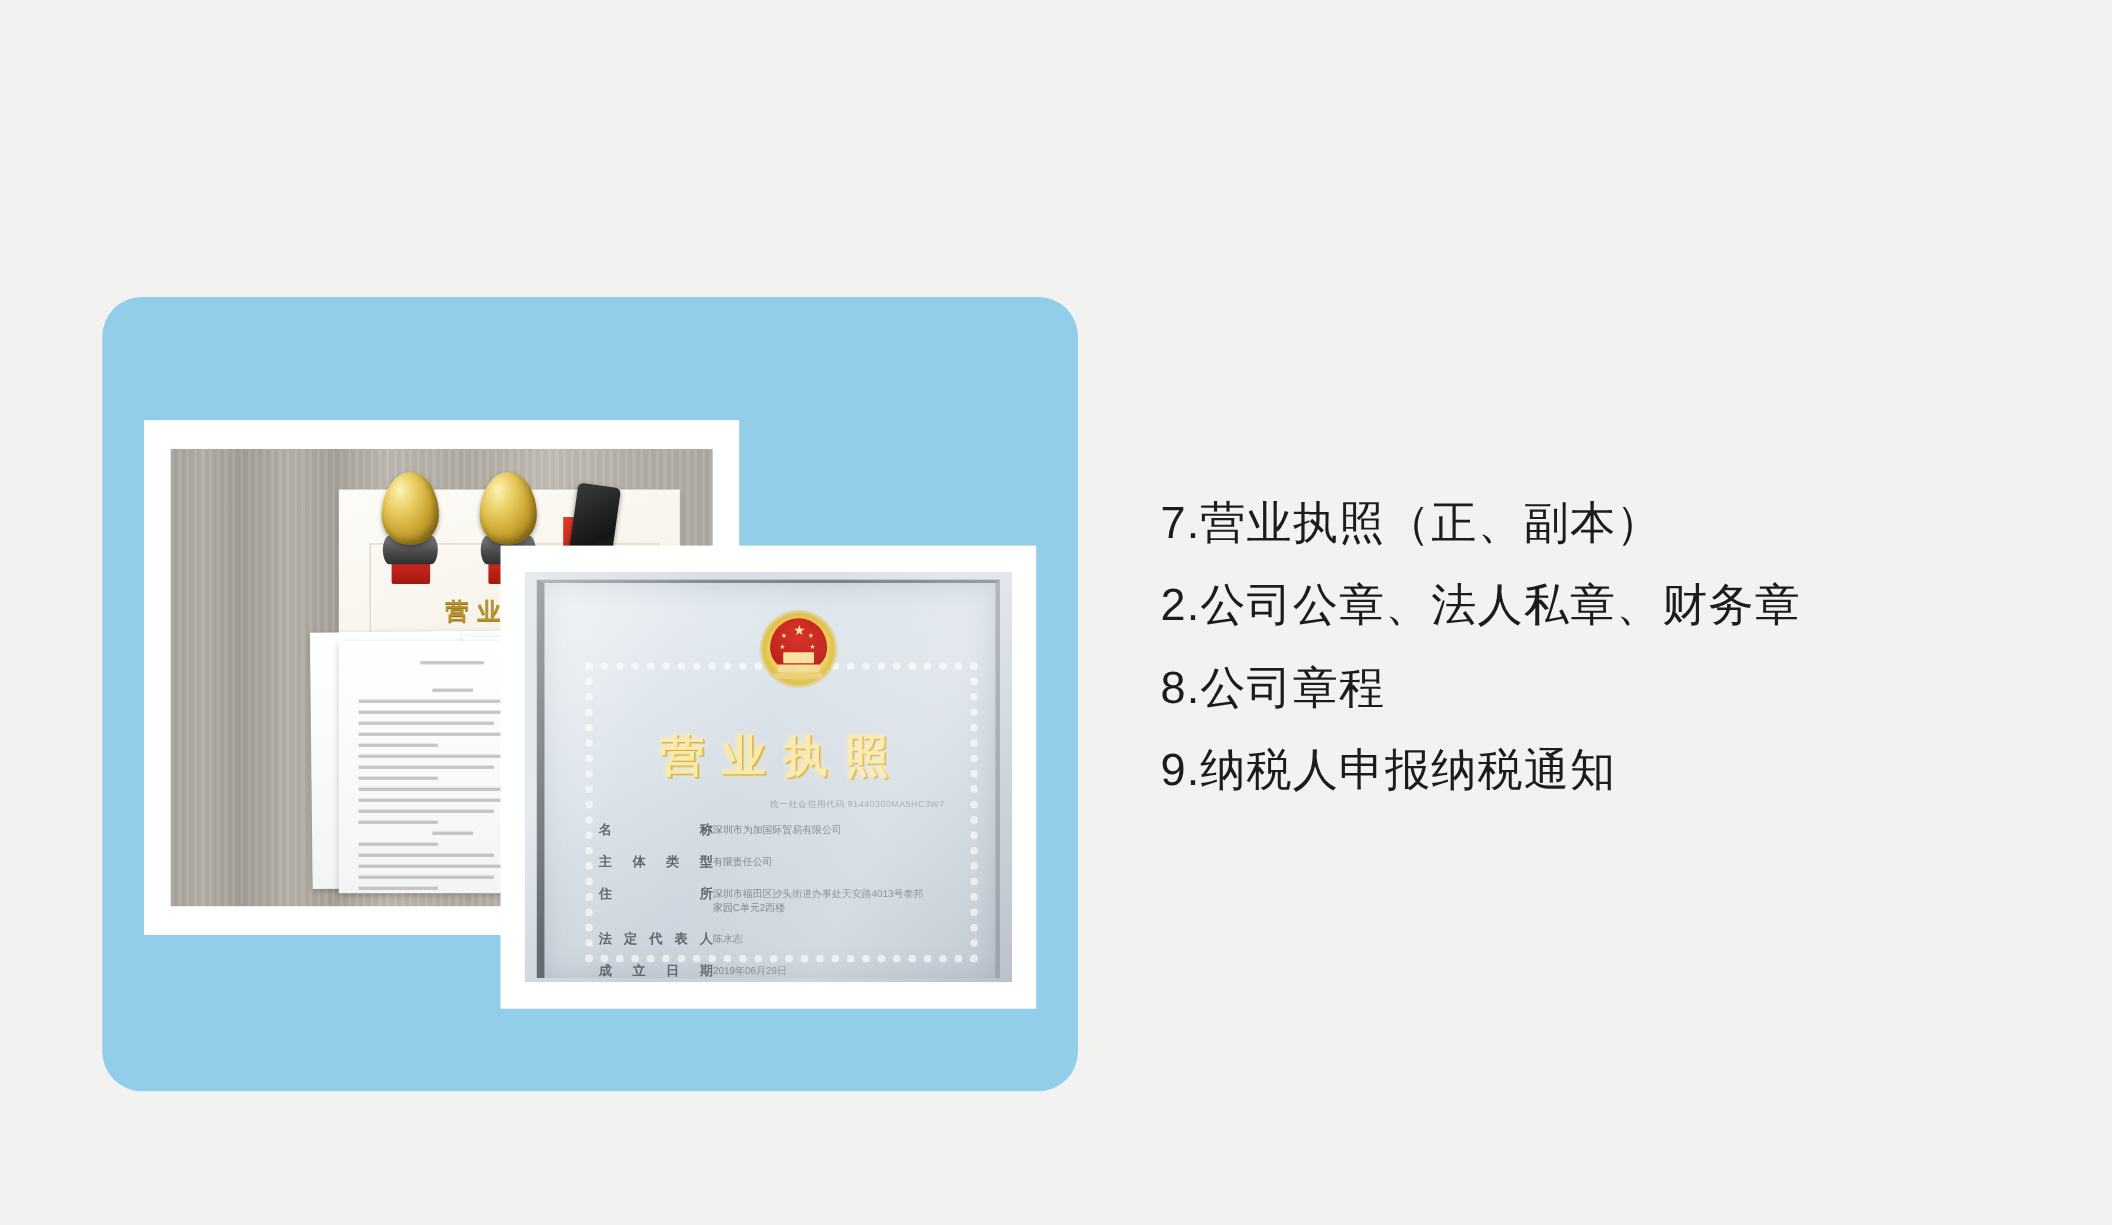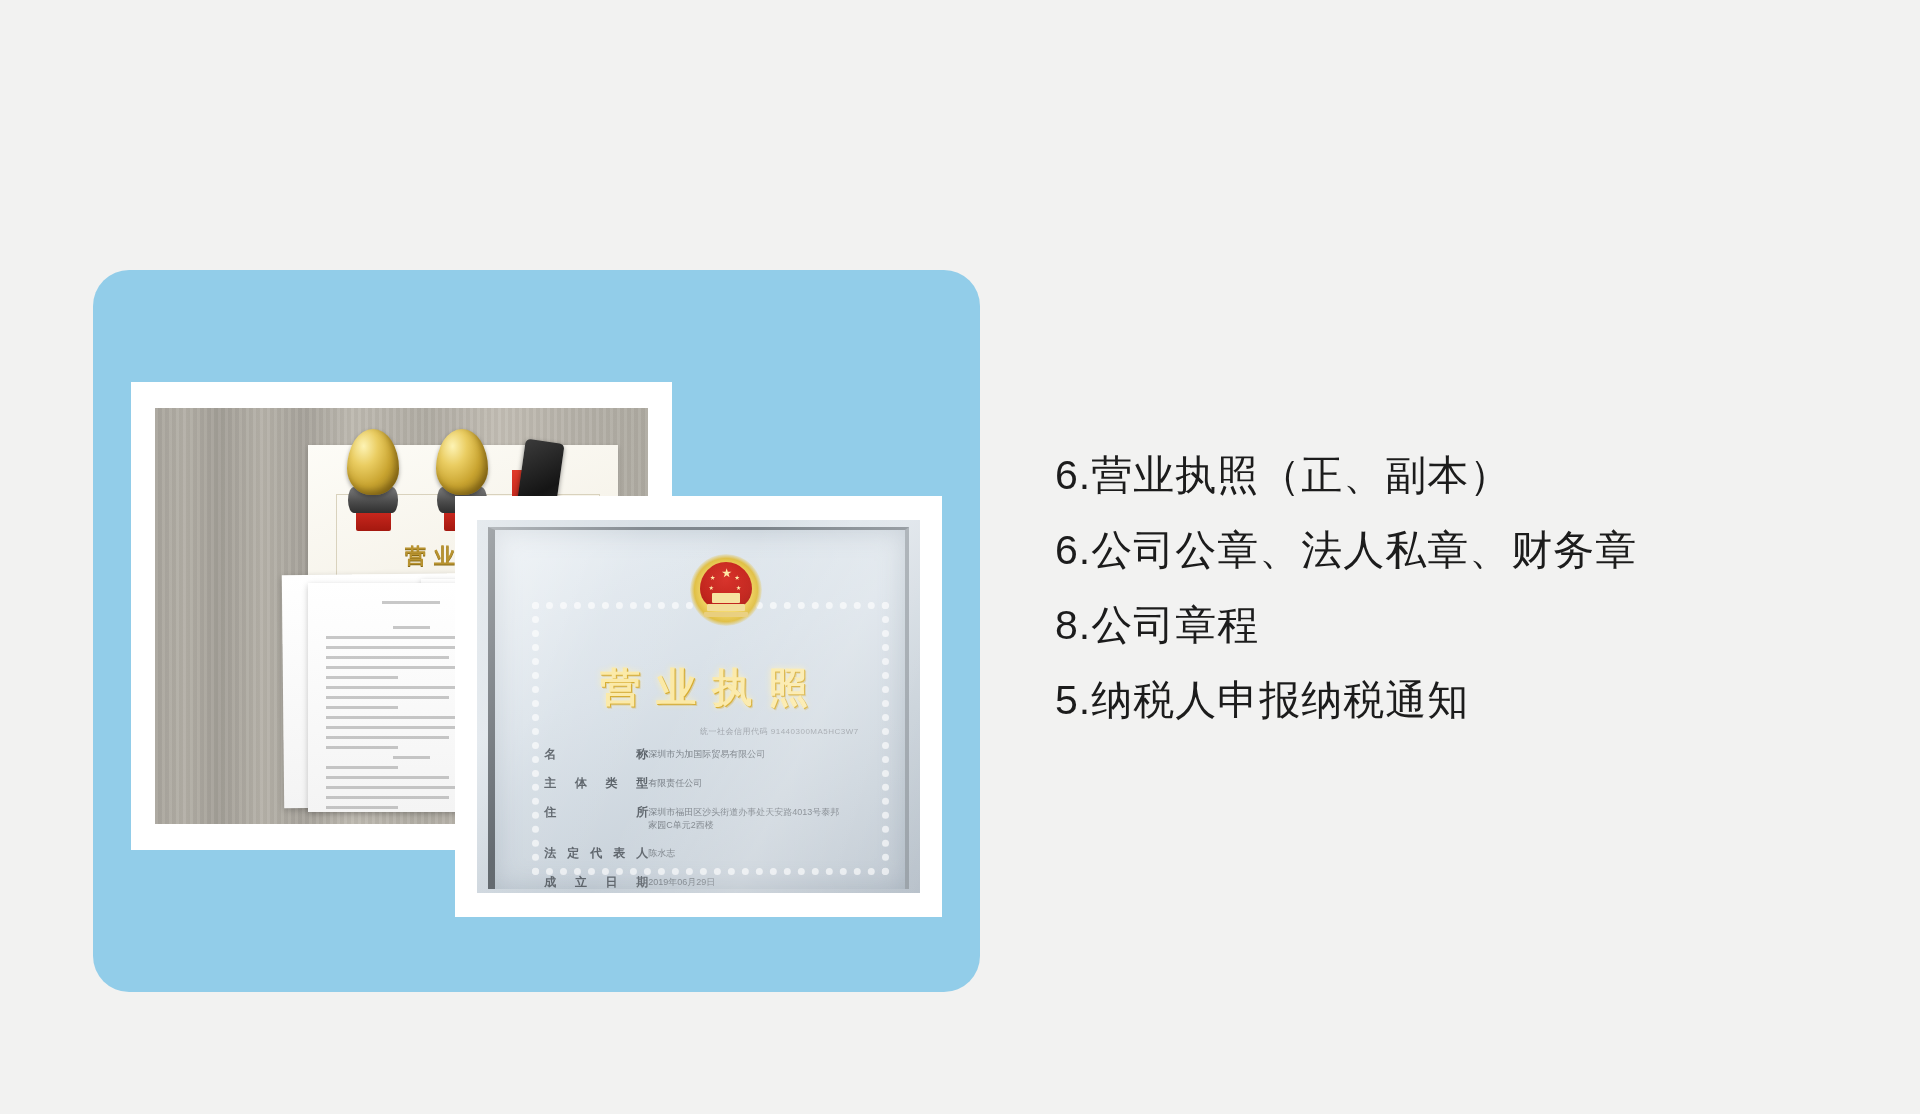--- a/index.html
+++ b/index.html
@@ -399,19 +399,19 @@
               <div class="lic-value">2019年06月29日</div>
             </div>
           </div>
         </div>
         <div class="lic-glare"></div>
       </div>
     </div>
   </div>
 
   <div class="list">
-    <div class="list-item">6.营业执照（正、副本）</div>
-    <div class="list-item">6.公司公章、法人私章、财务章</div>
+    <div class="list-item">7.营业执照（正、副本）</div>
+    <div class="list-item">2.公司公章、法人私章、财务章</div>
     <div class="list-item">8.公司章程</div>
-    <div class="list-item">5.纳税人申报纳税通知</div>
+    <div class="list-item">9.纳税人申报纳税通知</div>
   </div>
 
 </div>
 
 </body></html>

